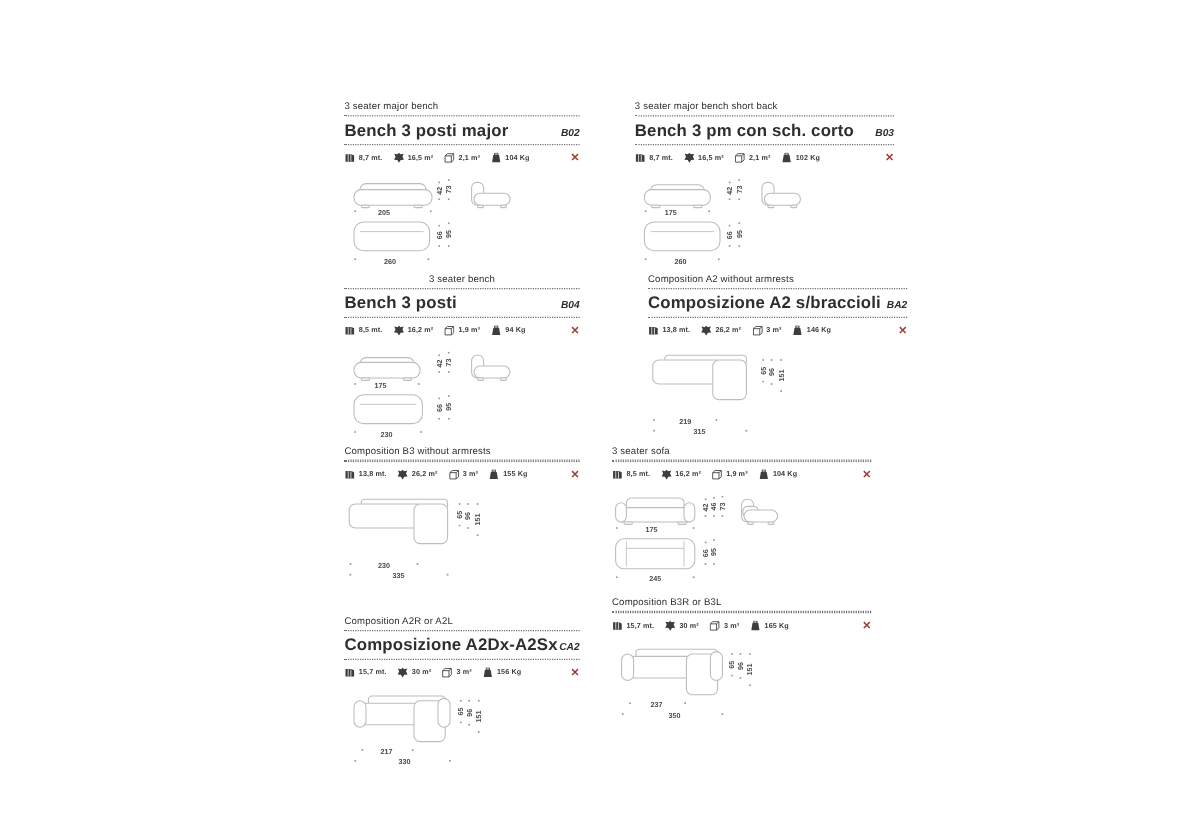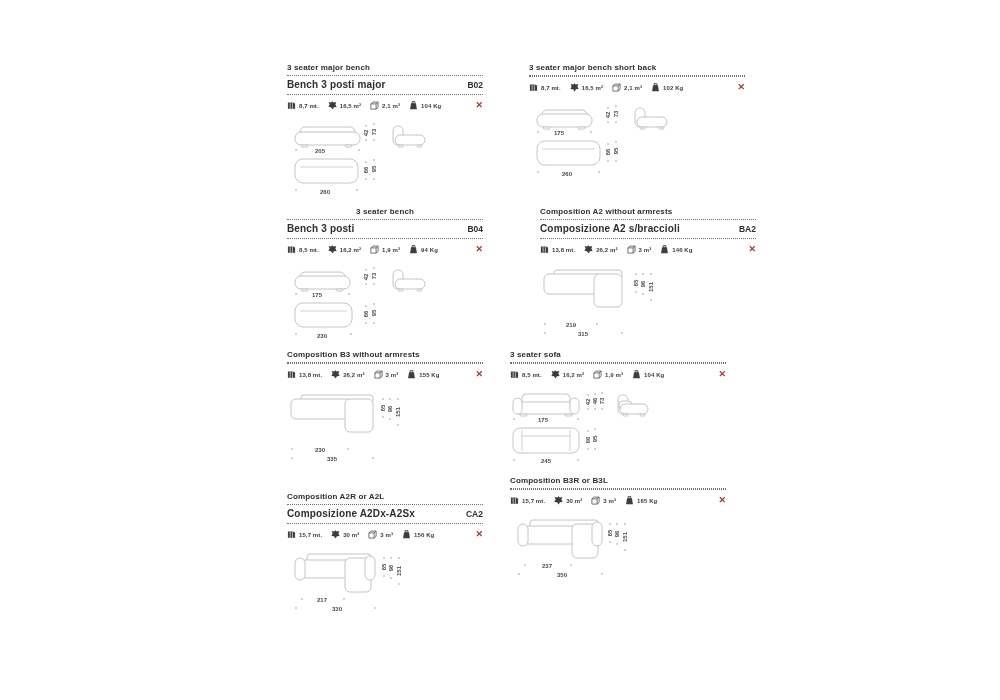--- a/index.html
+++ b/index.html
@@ -4,25 +4,25 @@
 <style>
   * { margin:0; padding:0; box-sizing:border-box; }
   html,body { width:1000px; height:700px; }
   body {
     background:#ffffff;
     font-family:"Liberation Sans", sans-serif;
     position:relative;
     overflow:hidden;
   }
   .cell { position:absolute; }
-  .t-en { font-size:8px; font-weight:bold; color:#2e2e2e; letter-spacing:.15px; padding-bottom:3px; }
+  .t-en { font-size:8px; font-weight:normal; color:#2e2e2e; letter-spacing:.15px; padding-bottom:3px;margin-top:21px; }
   .rule { border-bottom:1px dotted #6f6f6f; height:0; }
   .t-row { display:flex; justify-content:space-between; align-items:baseline; padding:3px 0 4px; }
-  .t-it { font-size:10px; font-weight:bold; color:#2e2e2e; letter-spacing:.15px; }
-  .code { font-size:8.5px; font-weight:bold; color:#2e2e2e; }
+  .t-it { font-size:14px; font-weight:bold; color:#2e2e2e; letter-spacing:.15px; }
+  .code { font-size:8.5px; font-weight:bold; color:#2e2e2e;font-style:italic; }
   .specs { display:flex; align-items:center; margin-top:5px; height:11px; }
   .spec { display:flex; align-items:center; margin-right:9px; }
   .spec .ic { width:9px; height:9px; flex:none; margin-right:3px; }
   .sv { font-size:6px; color:#3d3d3d; font-weight:bold; letter-spacing:.1px; white-space:nowrap; }
   .nox { margin-left:auto; color:#9e3b31; font-size:9px; font-weight:bold; line-height:1; }
   .draw { display:block; margin-top:12px; overflow:visible; }
   .draw rect, .draw path { fill:#ffffff; stroke:#bdbdbd; stroke-width:0.9; }
   .draw path.ln { fill:none; stroke:#c4c4c4; stroke-width:0.8; }
   .draw rect.ft { stroke:#bdbdbd; }
   .draw circle.tk { fill:#9a9a9a; stroke:none; }
@@ -120,20 +120,24 @@
       <rect x="108" y="12" width="30" height="10" rx="5"></rect>
       <rect class="ft" x="111" y="22" width="5" height="2" rx="1"></rect>
       <rect class="ft" x="130" y="22" width="5" height="2" rx="1"></rect>
     </g>
   </svg>
 </div>
 
 <div class="cell" style="left:529px; top:63px; width:216px;">
   <div class="t-en">3 seater major bench short back</div>
   <div class="rule"></div>
+  <div class="t-row">
+    <span class="t-it">Bench 3 pm con sch. corto</span>
+    <span class="code">B03</span>
+  </div>
   <div class="rule"></div>
   <div class="specs">
     <span class="spec">
         <svg class="ic" viewBox="0 0 10 10">
           <use href="#ic-fabric"></use>
         </svg>
         <span class="sv">8,7 mt.</span>
       </span>
     <span class="spec">
         <svg class="ic" viewBox="0 0 10 10">

